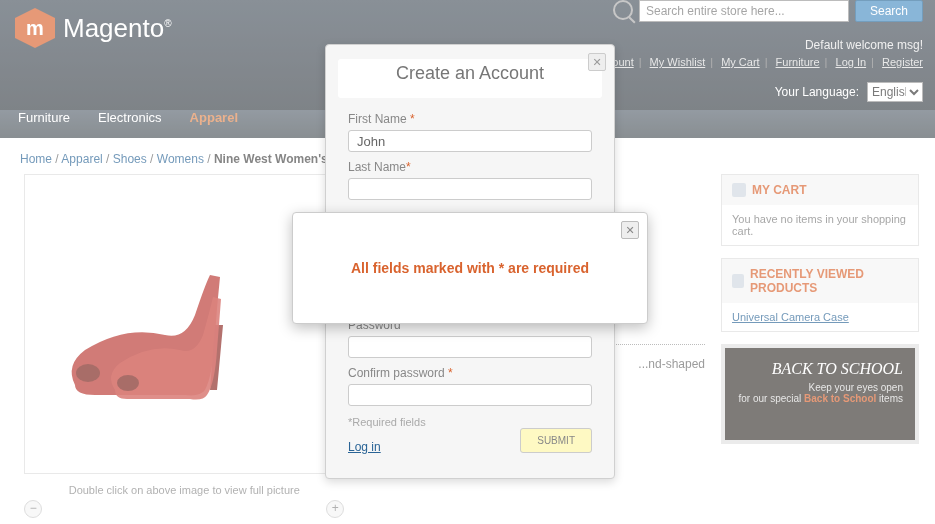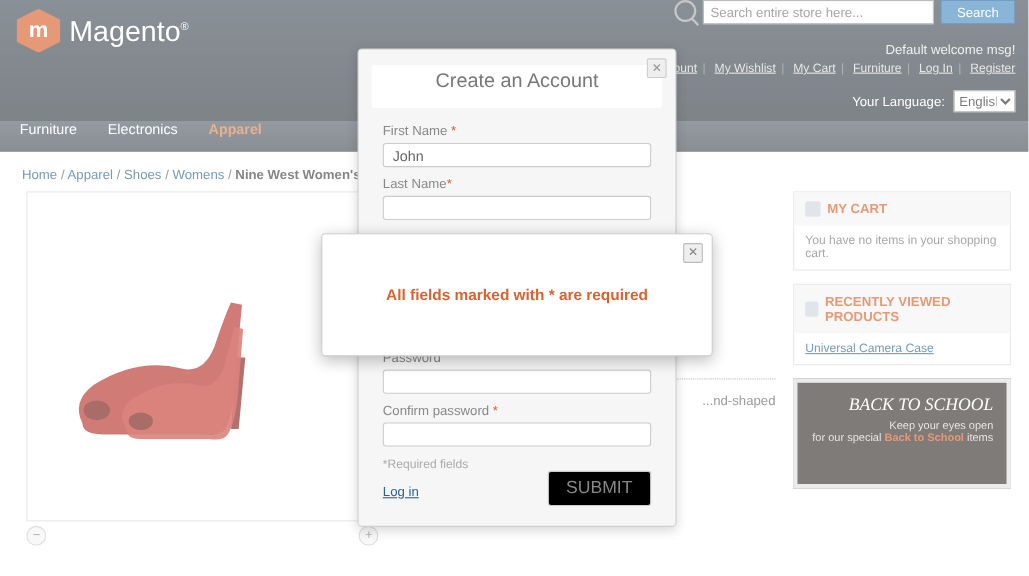--- a/index.html
+++ b/index.html
@@ -49,21 +49,21 @@
 .promo-txt b{color:#d9632e}
 .overlay{position:absolute;inset:0;background:rgba(255,255,255,.35);z-index:5}
 .modal1{position:absolute;left:325px;top:44px;width:290px;background:#f6f6f6;border:1px solid #d0d0d0;border-radius:4px;box-shadow:0 3px 10px rgba(0,0,0,.15);z-index:10;padding:14px 0 18px}
 .m1title{text-align:center;font-size:18px;color:#777;padding:4px 0 14px;background:#fff;margin:0 12px 10px;border-radius:3px}
 .m1close{position:absolute;right:8px;top:8px;width:18px;height:18px;border:1px solid #ccc;background:#eee;font-size:11px;color:#999;text-align:center;line-height:16px;cursor:pointer;border-radius:2px}
 .fld{padding:4px 22px}
 .fld label{font-size:12px;color:#888;display:block;margin-bottom:4px}
 .fld .req{color:#d9632e}
 .fld input{width:100%;height:22px;border:1px solid #ccc;border-radius:3px;padding:4px 8px;font-size:13px;color:#666}
 .reqnote{font-size:11px;color:#aaa;padding:6px 22px}
-.submit{float:right;margin:-6px 22px 0 0;background:#000000;border:1px solid #ccc;color:#888;padding:6px 16px;font-size:16px;border-radius:3px;cursor:pointer}
+.submit{float:right;margin:-6px 22px 0 0;background:#fef9c3;border:1px solid #ccc;color:#888;padding:6px 16px;font-size:10px;border-radius:3px;cursor:pointer}
 .login-lnk{padding:6px 22px;font-size:12px}
 .login-lnk a{color:#2a6496;text-decoration:underline;cursor:pointer}
 .modal2{position:absolute;left:292px;top:212px;width:356px;height:112px;background:#fff;border:1px solid #ccc;border-radius:4px;box-shadow:0 4px 14px rgba(0,0,0,.25);z-index:20;display:flex;align-items:center;justify-content:center}
 .m2close{position:absolute;right:8px;top:8px;width:18px;height:18px;border:1px solid #bbb;background:#eee;font-size:11px;color:#888;text-align:center;line-height:16px;cursor:pointer;border-radius:2px}
 .m2txt{color:#d9632e;font-size:14px;font-weight:bold}
 </style>
 </head>
 <body>
 
 <div class="hdr">
@@ -111,20 +111,21 @@
       <div class="shoe">
         <svg viewBox="0 0 260 200">
             <path d="M20 150 Q10 130 30 115 Q70 90 110 100 Q130 105 140 80 Q150 50 155 40 L165 42 Q162 70 160 100 Q158 140 150 155 Q145 162 130 160 L40 160 Q20 160 20 150 Z" fill="#b8352e"></path>
             <path d="M155 155 L162 155 L168 90 L160 90 Z" fill="#8a2620"></path>
             <path d="M60 155 Q50 140 65 128 Q95 108 125 115 Q140 120 148 100 Q155 75 158 62 L166 64 Q164 90 162 115 Q160 148 152 160 Q148 166 135 164 L72 164 Q60 164 60 155 Z" fill="#c94038" opacity=".9"></path>
             <ellipse cx="33" cy="138" rx="12" ry="9" fill="#7a1f18"></ellipse>
             <ellipse cx="73" cy="148" rx="11" ry="8" fill="#7a1f18"></ellipse>
           </svg>
       </div>
     </div>
+    <div class="phint">Double click on above image to view full picture</div>
     <div class="zctrl">
       <span class="zbtn">−</span>
       <span class="zbtn">+</span>
     </div>
   </div>
 
   <div class="mid">
     <div class="dotline" style="margin-top:170px"></div>
     <div class="desc" style="margin-top:0;text-align:right">...nd-shaped</div>
 

